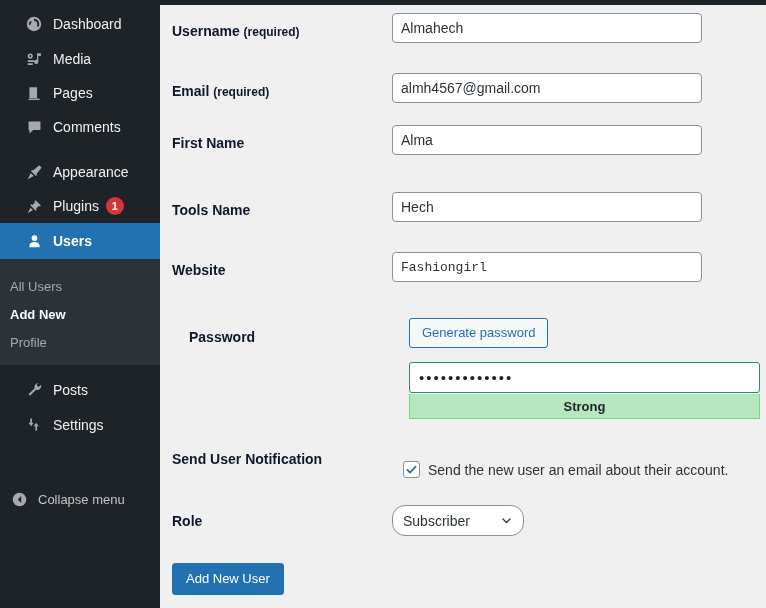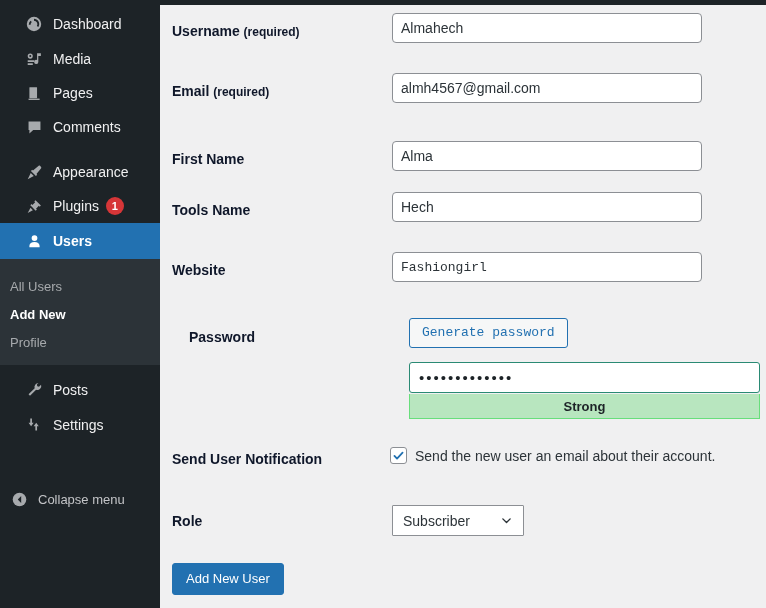--- a/index.html
+++ b/index.html
@@ -168,21 +168,21 @@
   #generate-btn {
     position: absolute;
     left: 232px;
     top: 0;
     height: 30px;
     padding: 0 12px;
     background: #f6f7f7;
     border: 1px solid #2271b1;
     border-radius: 3px;
     color: #2271b1;
-    font-family: Liberation Mono, monospace;
+    font-family: Liberation Sans, sans-serif;
     font-size: 13px;
     line-height: 28px;
     cursor: pointer;
     white-space: nowrap;
   }
   #pass-input {
     position: absolute;
     left: 232px;
     top: 44px;
     width: 351px;
@@ -254,21 +254,21 @@
     white-space: nowrap;
   }
 
   
   #role-select {
     position: absolute;
     left: 232px;
     width: 132px;
     height: 31px;
     border: 1px solid #8c8f94;
-    border-radius: 1px;
+    border-radius: 13px;
     background: #fff;
     color: #2c3338;
     font-family: "Liberation Sans", sans-serif;
     font-size: 14px;
     padding: 0 10px;
     display: flex;
     align-items: center;
     justify-content: space-between;
     cursor: pointer;
   }
@@ -426,21 +426,21 @@
     </div>
 
     <div class="frow" style="top:68px; height:40px;">
       <div class="flabel" style="top:8px;">
         <span>Email</span>
         <span class="req">(required)</span>
       </div>
       <input class="finput" type="text" style="top: 0px;" value="almh4567@gmail.com">
     </div>
 
-    <div class="frow" style="top:136px; height:40px;">
+    <div class="frow" style="top:120px; height:40px;">
       <div class="flabel" style="top:8px;">First Name</div>
       <input class="finput" type="text" style="top: 0px;" value="Alma">
     </div>
 
     <div class="frow" style="top:187px; height:40px;">
       <div class="flabel" style="top:8px;">Tools Name</div>
       <input class="finput" type="text" style="top: 0px;" value="Hech">
     </div>
 
     <div class="frow" style="top:247px; height:40px;">
@@ -463,21 +463,21 @@
             <path d="M4 16L16 4"></path>
           </svg>
         </span>
       </div>
 
       <div id="pass-strength">Strong</div>
     </div>
 
     <div class="frow" style="top:440px; height:30px;padding-left:35px;">
       <div class="flabel" style="top:4px;">Send User Notification</div>
-      <div id="notify-wrap" style="top:2px;">
+      <div id="notify-wrap" style="top:16px;margin-left:13px;">
         <span class="cbox">
           <span>
             <svg width="13" height="13" viewBox="0 0 16 16" fill="none" stroke="#2271b1" stroke-width="2.2" stroke-linecap="round" stroke-linejoin="round">
               <path d="M3 8.5l3.2 3.3L13 4.6"></path>
             </svg>
           </span>
         </span>
         <span id="notify-label">Send the new user an email about their account.</span>
       </div>
     </div>

